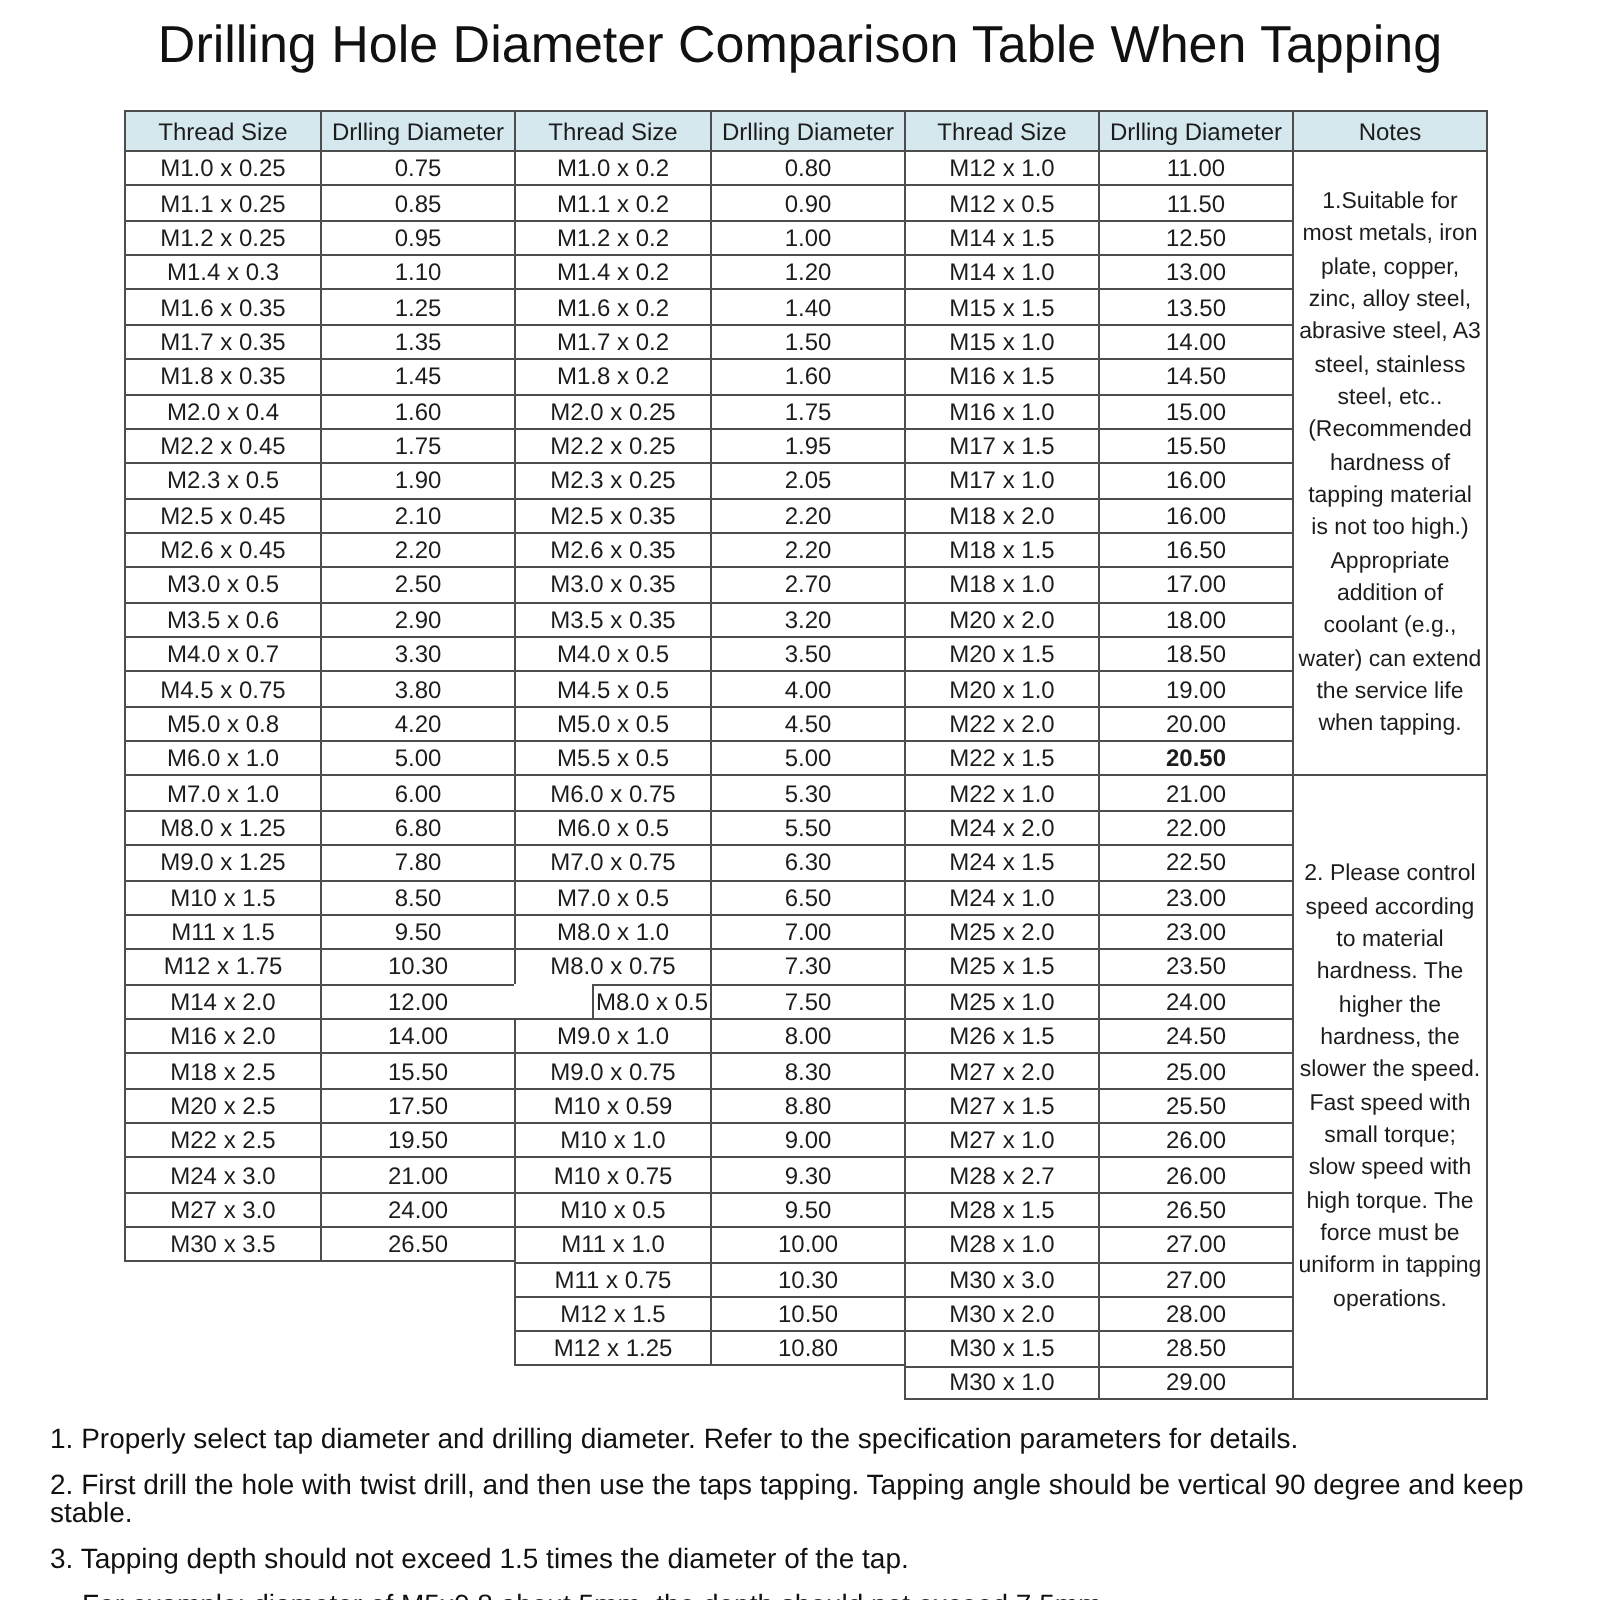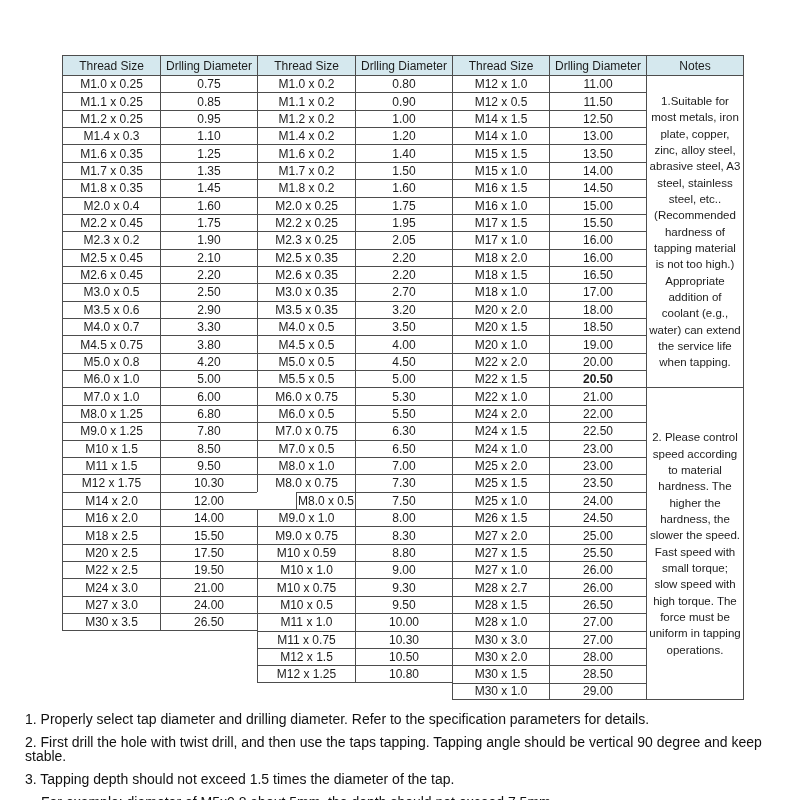--- a/index.html
+++ b/index.html
@@ -46,20 +46,21 @@
     position: absolute; left: 25px; top: 712px; width: 765px;
     font-size: 14px; line-height: 1.0; color: #111;
   }
   .footer-line { margin-bottom: 9px; }
   .footer-line.indent { padding-left: 16px; }
 </style>
 </head>
 <body>
 
 <div class="page">
+  <div class="title">Drilling Hole Diameter Comparison Table When Tapping</div>
   <div class="table-grid">
       <div class="cell hcell" style="grid-area: 1 / 1;">Thread Size</div>
       <div class="cell hcell" style="grid-area: 1 / 2;">Drlling Diameter</div>
       <div class="cell hcell" style="grid-area: 1 / 3;">Thread Size</div>
       <div class="cell hcell" style="grid-area: 1 / 4;">Drlling Diameter</div>
       <div class="cell hcell" style="grid-area: 1 / 5;">Thread Size</div>
       <div class="cell hcell" style="grid-area: 1 / 6;">Drlling Diameter</div>
       <div class="cell hcell edge-r" style="grid-area: 1 / 7;">Notes</div>
       <div class="cell" style="grid-area: 2 / 1;">M1.0 x 0.25</div>
       <div class="cell" style="grid-area: 2 / 2;">0.75</div>
@@ -72,21 +73,21 @@
       <div class="cell" style="grid-area: 6 / 1;">M1.6 x 0.35</div>
       <div class="cell" style="grid-area: 6 / 2;">1.25</div>
       <div class="cell" style="grid-area: 7 / 1;">M1.7 x 0.35</div>
       <div class="cell" style="grid-area: 7 / 2;">1.35</div>
       <div class="cell" style="grid-area: 8 / 1;">M1.8 x 0.35</div>
       <div class="cell" style="grid-area: 8 / 2;">1.45</div>
       <div class="cell" style="grid-area: 9 / 1;">M2.0 x 0.4</div>
       <div class="cell" style="grid-area: 9 / 2;">1.60</div>
       <div class="cell" style="grid-area: 10 / 1;">M2.2 x 0.45</div>
       <div class="cell" style="grid-area: 10 / 2;">1.75</div>
-      <div class="cell" style="grid-area: 11 / 1;">M2.3 x 0.2</div>
+      <div class="cell" style="grid-area: 11 / 1;">M2.3 x 0.5</div>
       <div class="cell" style="grid-area: 11 / 2;">1.90</div>
       <div class="cell" style="grid-area: 12 / 1;">M2.5 x 0.45</div>
       <div class="cell" style="grid-area: 12 / 2;">2.10</div>
       <div class="cell" style="grid-area: 13 / 1;">M2.6 x 0.45</div>
       <div class="cell" style="grid-area: 13 / 2;">2.20</div>
       <div class="cell" style="grid-area: 14 / 1;">M3.0 x 0.5</div>
       <div class="cell" style="grid-area: 14 / 2;">2.50</div>
       <div class="cell" style="grid-area: 15 / 1;">M3.5 x 0.6</div>
       <div class="cell" style="grid-area: 15 / 2;">2.90</div>
       <div class="cell" style="grid-area: 16 / 1;">M4.0 x 0.7</div>

